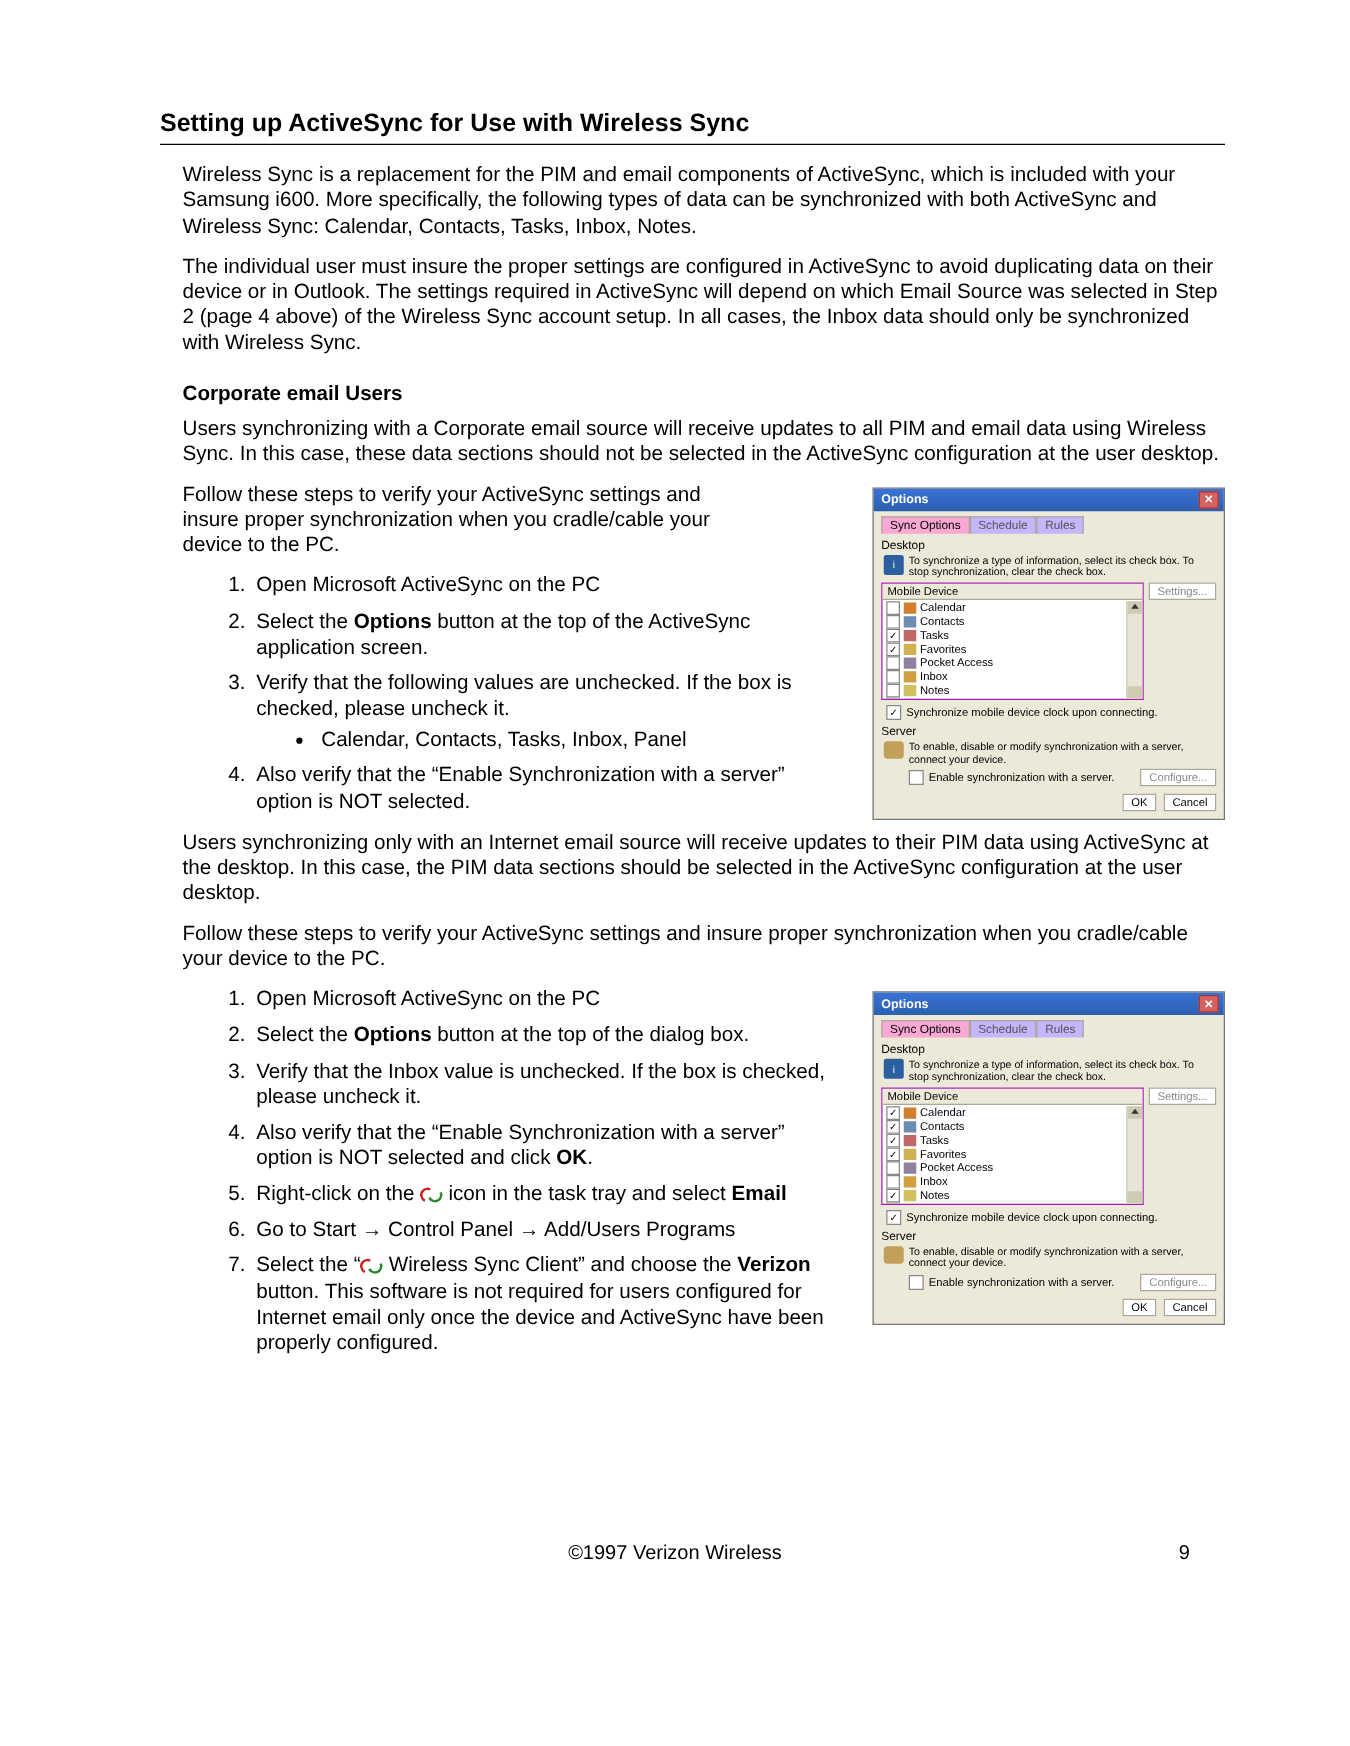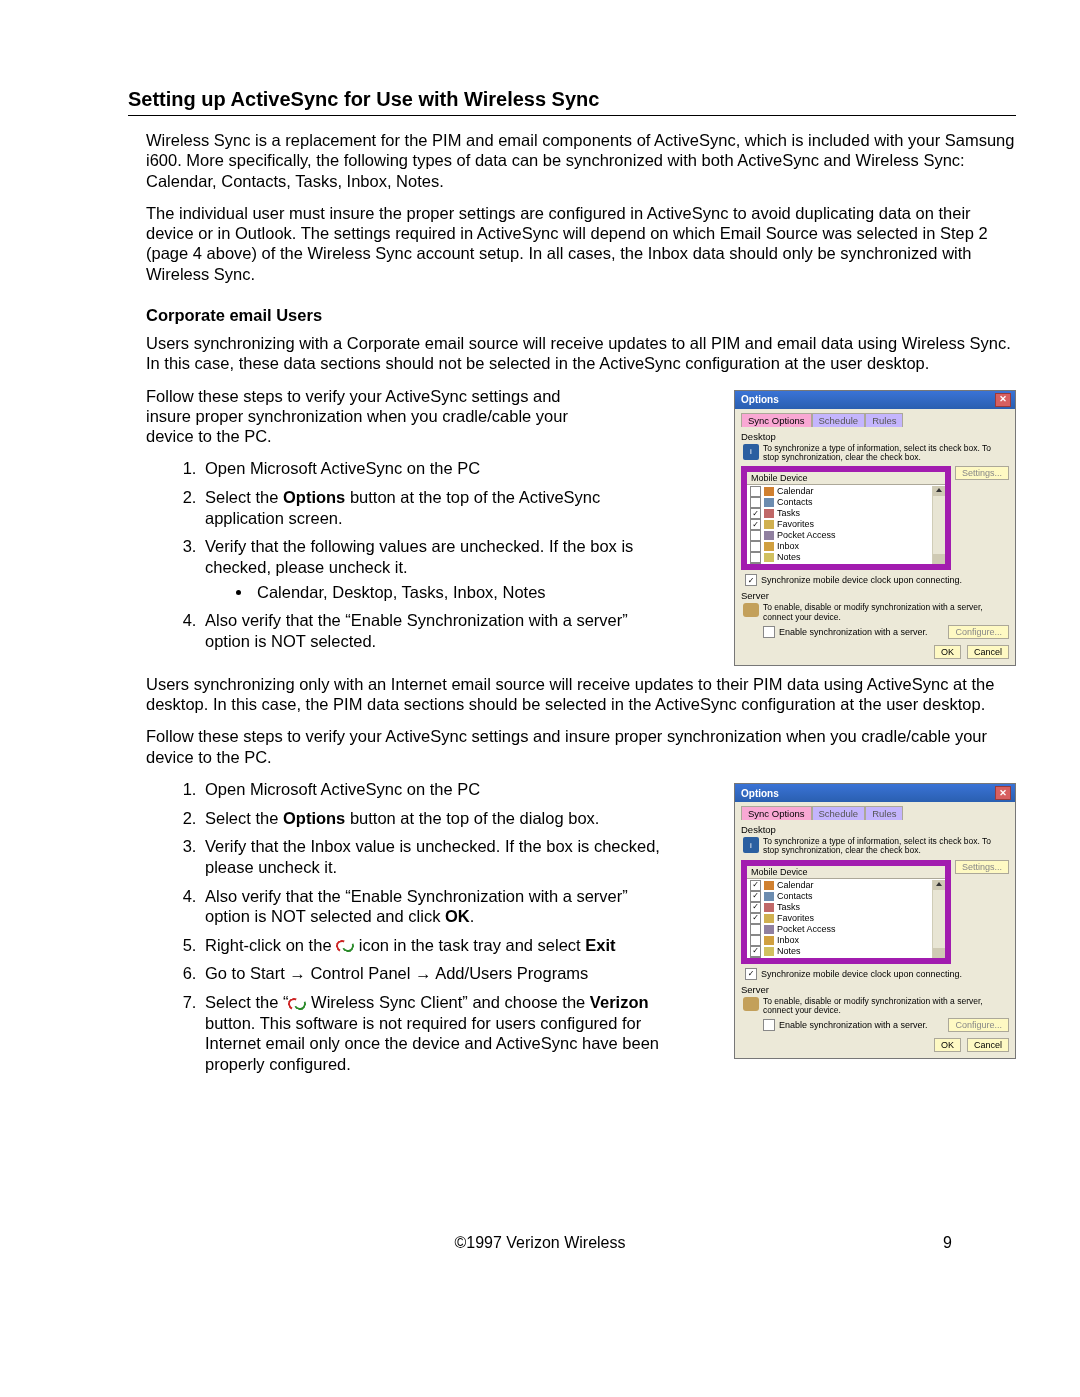--- a/index.html
+++ b/index.html
@@ -7,21 +7,21 @@
     padding: 0;
     background: #fff;
     font-family: Arial, Helvetica, sans-serif;
     color: #000;
   }
   .page {
     width: 1080px;
     height: 1302px;
     position: relative;
     box-sizing: border-box;
-    padding: 88px 64px 40px 128px;
+    padding: 88px 100px 40px 128px;
   }
   .content {
     padding-left: 18px;
   }
   h2 {
     font-size: 20px;
     font-weight: bold;
     margin: 0 0 4px -18px;
   }
   .rule {
@@ -143,21 +143,21 @@
     font-size: 8.5px;
     line-height: 1.1;
   }
   .list-panel {
     display: flex;
     align-items: flex-start;
     gap: 4px;
   }
   .list-box {
     flex: 1;
-    border: 6px solid #a21caf;
+    border: 1px solid #a21caf;
     background: #fff;
     height: 92px;
     overflow: hidden;
     position: relative;
   }
   .list-header {
     background: #ece9d8;
     border-bottom: 1px solid #aca899;
     padding: 1px 4px;
     font-size: 9px;
@@ -211,21 +211,21 @@
     position: absolute;
     left: 3px;
     width: 0; height: 0;
     border-left: 3px solid transparent;
     border-right: 3px solid transparent;
   }
   .scrollbar .arrUp { top: 2px; border-bottom: 4px solid #333; }
   .scrollbar .arrDn { bottom: 2px; border-top: 4px solid #333; }
   .settings-btn, .cfg-btn, .ok-btn, .cancel-btn {
     border: 1px solid #aca899;
-    background: #fef9c3;
+    background: #ffffff;
     font-size: 9px;
     padding: 1px 6px;
   }
   .cfg-btn.disabled, .settings-btn { color: #888; }
   .checkline {
     display: flex;
     align-items: center;
     gap: 4px;
     font-size: 9px;
     margin: 4px 0 4px 4px;
@@ -417,21 +417,21 @@
     </div>
 
     <p style="max-width:440px;">Follow these steps to verify your ActiveSync settings and insure proper synchronization when you cradle/cable your device to the PC.</p>
 
     <ol style="max-width:460px;">
       <li>Open Microsoft ActiveSync on the PC</li>
       <li>Select the <span class="b">Options</span> button at the top of the ActiveSync application screen.</li>
       <li>
         <span>Verify that the following values are unchecked.  If the box is checked, please uncheck it.</span>
         <ul class="bullets">
-          <li>Calendar, Desktop, Tasks, Inbox, Notes</li>
+          <li>Calendar, Contacts, Tasks, Inbox, Panel</li>
         </ul>
       </li>
       <li>Also verify that the “Enable Synchronization with a server” option is NOT selected.</li>
     </ol>
 
     <div class="clear"></div>
 
     <p>Users synchronizing only with an Internet email source will receive updates to their PIM data using ActiveSync at the desktop.  In this case, the PIM data sections should be selected in the ActiveSync configuration at the user desktop.</p>
     <p>Follow these steps to verify your ActiveSync settings and insure proper synchronization when you cradle/cable your device to the PC.</p>
 
@@ -526,21 +526,21 @@
             </div>
           </div>
         </div>
     </div>
 
     <ol style="max-width:460px;">
       <li>Open Microsoft ActiveSync on the PC</li>
       <li>Select the <span class="b">Options</span> button at the top of the dialog box.</li>
       <li>Verify that the Inbox value is unchecked.  If the box is checked, please uncheck it.</li>
       <li>Also verify that the “Enable Synchronization with a server” option is NOT selected and click <span class="b">OK</span>.</li>
-      <li>Right-click on the <span class="sync-icon"></span> icon in the task tray and select <span class="b">Exit</span></li>
+      <li>Right-click on the <span class="sync-icon"></span> icon in the task tray and select <span class="b">Email</span></li>
       <li>Go to Start → Control Panel → Add/Users Programs</li>
       <li>Select the “<span class="sync-icon"></span> Wireless Sync Client” and choose the <span class="b">Verizon</span> button.  This software is not required for users configured for Internet email only once the device and ActiveSync have been properly configured.</li>
     </ol>
 
     <div class="clear"></div>
   </div>
 
   <div class="footer">©1997 Verizon Wireless</div>
   <div class="pagenum">9</div>
 </div>

